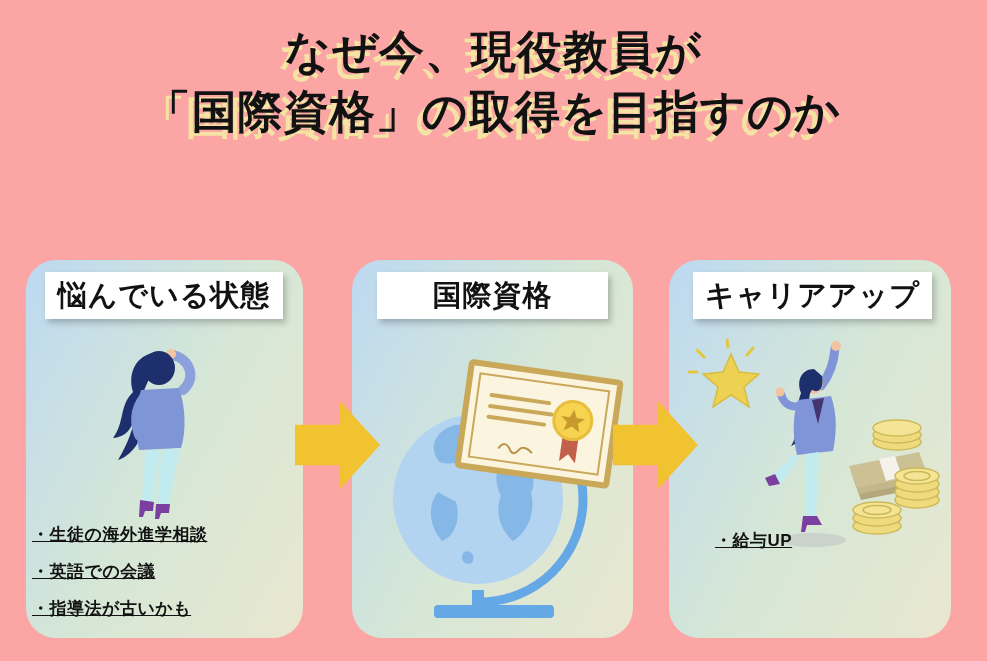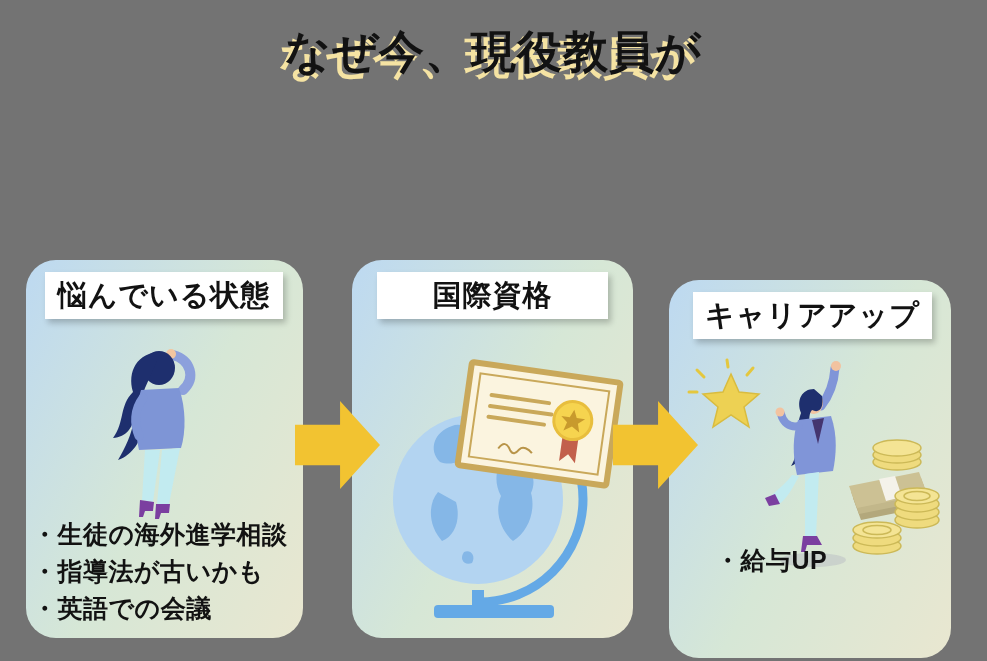--- a/index.html
+++ b/index.html
@@ -1,19 +1,19 @@
 <!DOCTYPE html>
 <html style="--text-black: #121212; --highlight-cream: #F5E3A3; --accent-gold: #F2C331; --subtitle-purple: #5B4E9E; --card-blue: #BDD9F1; --card-green: #D6E7D6; --card-beige: #E9E7D0;"><head>
 <meta charset="utf-8">
 <style>
   html,body{margin:0;padding:0;background:#ffffff;}
   *{box-sizing:border-box;}
   .canvas{
     position:relative;width:987px;height:661px;overflow:hidden;
-    background:#737373;
+    background:#fca5a5;
     font-family:"Liberation Sans","DejaVu Sans",sans-serif;
     color:var(--text-black);
   }
   
   .title{
     position:absolute;top:22px;left:0;width:100%;
     text-align:center;font-weight:900;font-size:45px;line-height:60px;
     letter-spacing:1px;color:var(--text-black);
     text-shadow:-6px 6px 0 var(--highlight-cream);
   }
@@ -28,53 +28,54 @@
     background:linear-gradient(var(--accent-gold),var(--accent-gold)) left bottom / 100% 60% no-repeat;
     white-space:nowrap;
   }
   
   .card{
     position:absolute;top:260px;height:378px;border-radius:30px;
     background:linear-gradient(118deg,var(--card-blue) 0%,var(--card-green) 52%,var(--card-beige) 100%);
   }
   .card1{left:26px;width:277px;}
   .card2{left:352px;width:281px;}
-  .card3{left:669px;width:282px;margin-top:20px;}
+  .card3{left:669px;width:282px;}
   .card-header{
     position:absolute;top:12px;height:47px;background:#ffffff;
     box-shadow:3px 4px 6px rgba(0,0,0,0.22);
     display:flex;align-items:center;justify-content:center;
     font-size:29px;font-weight:800;letter-spacing:1px;color:var(--text-black);
   }
   .card1 .card-header{left:19px;width:238px;}
   .card2 .card-header{left:25px;width:231px;}
   .card3 .card-header{left:24px;width:239px;}
   .illus{position:absolute;}
   .bullets{
-    position:absolute;font-size:25px;font-weight:800;line-height:37px;
-    color:var(--text-black);letter-spacing:0.5px;white-space:nowrap;
+    position:absolute;font-size:17px;font-weight:800;line-height:37px;
+    color:var(--text-black);letter-spacing:0.5px;white-space:nowrap;text-decoration:underline;
   }
   .card1 .bullets{left:6px;top:256px;}
   .card3 .bullets{left:46px;top:262px;}
   
   .flow-arrow{
     position:absolute;top:401px;width:85px;height:88px;z-index:3;
     background:var(--accent-gold);
     clip-path:polygon(0% 27%,53% 27%,53% 0%,100% 50%,53% 100%,53% 73%,0% 73%);
   }
   .arrow1{left:295px;}
   .arrow2{left:613px;}
 </style>
 </head>
 <body>
 
 <div class="canvas">
 
   <div class="title">
     <div>なぜ今、現役教員が</div>
+    <div>「国際資格」の取得を目指すのか</div>
   </div>
 
 
   <div class="card card1">
     <div class="card-header">悩んでいる状態</div>
 
     <svg class="illus" style="left:35px;top:82px;" width="210" height="180" viewBox="0 0 210 180">
 
       <path d="M122,48 C135,36 130,18 112,13" fill="none" stroke="#8CA0DC" stroke-width="10" stroke-linecap="round"></path>
       <circle cx="110" cy="12" r="5" fill="#F2C6A0"></circle>
@@ -87,22 +88,22 @@
 
       <path d="M84,108 L99,108 L92,160 L81,158 Z" fill="#C2EBF0"></path>
       <path d="M101,108 L119,106 L108,162 L96,162 Z" fill="#C2EBF0"></path>
 
       <path d="M79,158 L93,160 L92,169 L84,169 L82,175 L78,175 Z" fill="#7B3FA0"></path>
       <path d="M95,162 L109,162 L108,171 L100,171 L98,177 L94,177 Z" fill="#7B3FA0"></path>
     </svg>
 
     <div class="bullets">
       <div>・生徒の海外進学相談</div>
+      <div>・英語での会議</div>
       <div>・指導法が古いかも</div>
-      <div>・英語での会議</div>
     </div>
   </div>
 
   <div class="flow-arrow arrow1"></div>
 
   <div class="card card2">
     <div class="card-header">国際資格</div>
 
     <svg class="illus" style="left:8px;top:84px;" width="266" height="292" viewBox="0 0 266 292">
 

